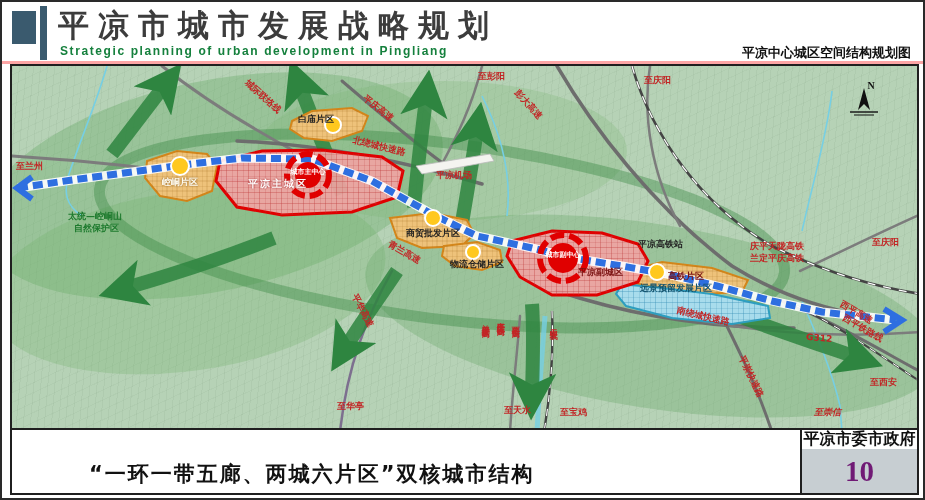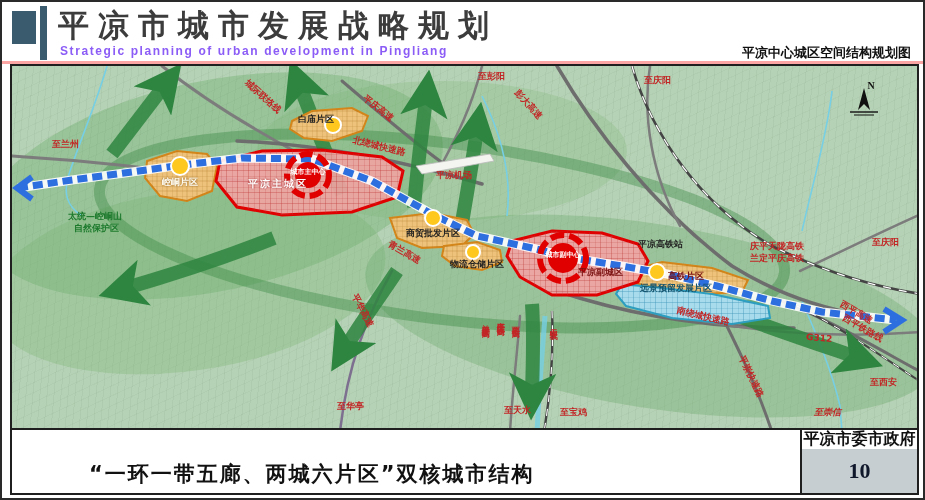--- a/index.html
+++ b/index.html
@@ -6,21 +6,21 @@
   *{box-sizing:border-box;}
   .page{position:relative;width:925px;height:500px;background:#fff;border:2px solid #2a2a2a;
         font-family:"DejaVu Sans",sans-serif;overflow:hidden;}
   
   .header{position:absolute;left:0;top:0;width:100%;height:62px;background:#fff;border-bottom:3px solid #fca5a5;}
   .hdr-square{position:absolute;left:10px;top:9px;width:24px;height:33px;background:#3a5a6e;}
   .hdr-bar{position:absolute;left:38px;top:4px;width:7px;height:54px;background:#3a5a6e;}
   .hdr-title{position:absolute;left:56px;top:3px;font-family:"Liberation Serif",serif;
              font-size:31px;font-weight:bold;color:#3c3c3c;letter-spacing:9px;white-space:nowrap;}
   .hdr-sub{position:absolute;left:58px;top:42px;font-family:"Liberation Sans",sans-serif;
-           font-size:12px;font-weight:bold;color:#8b5cf6;letter-spacing:1.6px;white-space:nowrap;}
+           font-size:12px;font-weight:bold;color:#15803d;letter-spacing:1.6px;white-space:nowrap;}
   .hdr-right{position:absolute;right:12px;top:42px;font-size:13px;font-weight:bold;color:#111;}
   
   .map{position:absolute;left:8px;top:62px;width:909px;height:366px;border:2px solid #1f1f1f;
        background:#b6d2b6;overflow:hidden;
        background-image:
          repeating-linear-gradient(95deg, rgba(80,110,80,.07) 0 1px, transparent 1px 7px),
          repeating-linear-gradient(-25deg, rgba(90,125,90,.06) 0 1px, transparent 1px 9px);}
   .map svg{position:absolute;left:0;top:0;}
   .lbl{position:absolute;white-space:nowrap;font-size:9px;font-weight:bold;color:#222;line-height:1.1;}
   .lbl.red{color:#c22525;}
@@ -34,21 +34,21 @@
   .compass{position:absolute;left:836px;top:8px;width:46px;text-align:center;color:#111;}
   .compass .n{font-size:10px;font-weight:bold;font-family:"Liberation Serif",serif;}
   
   .footer{position:absolute;left:8px;top:428px;width:909px;height:65px;background:#fff;
           border:2px solid #1f1f1f;border-top:none;}
   .cap{position:absolute;left:77px;top:18px;font-size:21px;font-weight:bold;color:#111;letter-spacing:2px;margin-top:12px;}
   .credit-box{position:absolute;right:0;top:0;width:117px;height:100%;border-left:2px solid #1f1f1f;}
   .agency{height:19px;display:flex;align-items:center;justify-content:center;
           font-family:"Liberation Serif",serif;font-size:16px;font-weight:bold;color:#111;}
   .pagenum{height:calc(100% - 19px);background:#c7ced2;display:flex;align-items:center;justify-content:center;
-           font-family:"Liberation Serif",serif;font-size:22px;font-weight:bold;color:#0f172a;}
+           font-family:"Liberation Serif",serif;font-size:29px;font-weight:bold;color:#701a75;}
 </style>
 </head>
 <body>
 
 <div class="page">
 
   <div class="header">
     <div class="hdr-square"></div>
     <div class="hdr-bar"></div>
     <div class="hdr-title">平凉市城市发展战略规划</div>
@@ -191,21 +191,21 @@
         </g>
       </g>
 
       <g>
         <polygon points="852,22 858,44 852,38 846,44" fill="#111"></polygon>
         <path d="M838 46 H866" stroke="#111" stroke-width="1.4"></path>
         <path d="M842 49 H862" stroke="#111" stroke-width="1"></path>
       </g>
     </svg>
 
-    <div class="lbl red" style="left:4px;top:74px;margin-left:36px;">至兰州</div>
+    <div class="lbl red" style="left:4px;top:96px;">至兰州</div>
     <div class="lbl red" style="left:228px;top:26px;transform:rotate(42deg);">城际联络线</div>
     <div class="lbl red" style="left:340px;top:76px;transform:rotate(14deg);">北绕城快速路</div>
     <div class="lbl red" style="left:348px;top:38px;transform:rotate(38deg);">平庆高速</div>
     <div class="lbl red" style="left:498px;top:34px;transform:rotate(48deg);">彭大高速</div>
     <div class="lbl red" style="left:466px;top:6px;">至彭阳</div>
     <div class="lbl red" style="left:632px;top:10px;">至庆阳</div>
     <div class="lbl red" style="left:424px;top:105px;">平凉机场</div>
     <div class="lbl red" style="left:374px;top:182px;transform:rotate(30deg);">青兰高速</div>
     <div class="lbl red" style="left:332px;top:240px;transform:rotate(62deg);">平华高速</div>
     <div class="lbl red" style="left:664px;top:246px;transform:rotate(13deg);">南绕城快速路</div>

